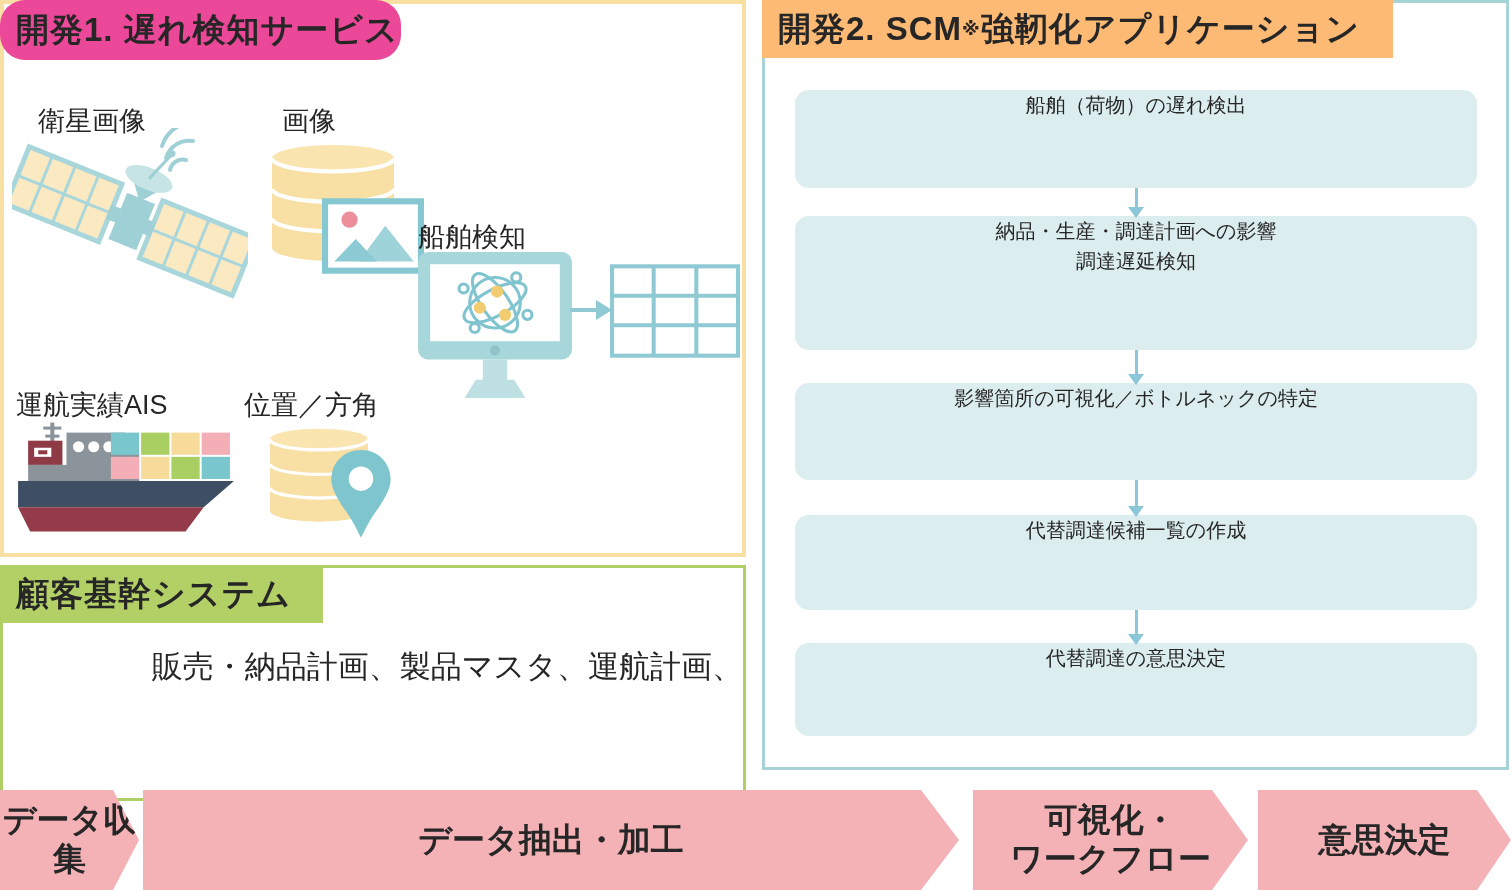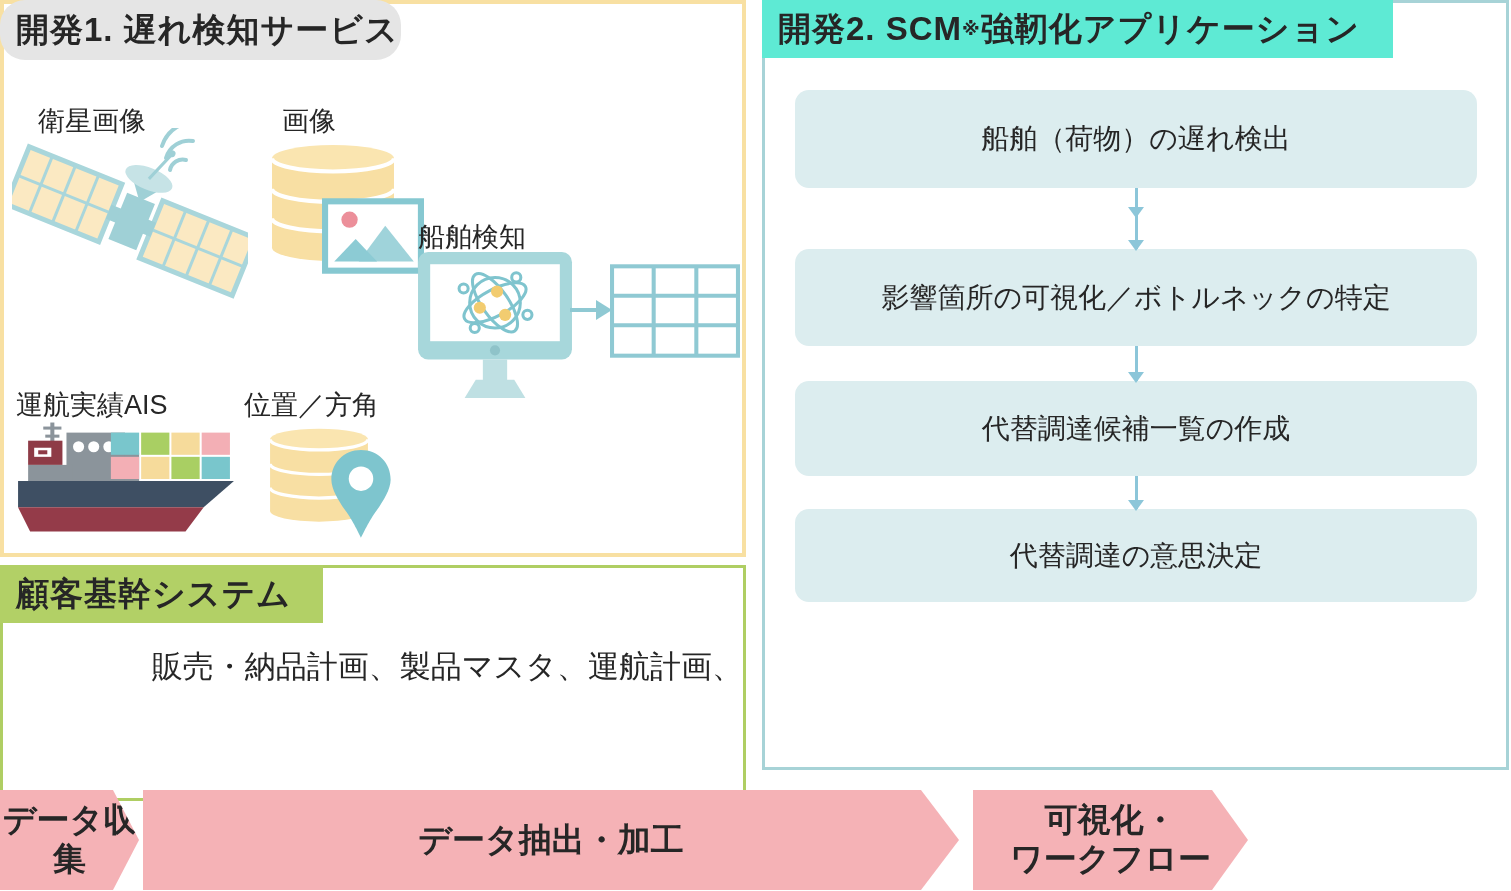--- a/index.html
+++ b/index.html
@@ -4,33 +4,33 @@
 <style>
   html,body{margin:0;padding:0;background:#ffffff;}
   body{font-family:"Liberation Sans","DejaVu Sans",sans-serif;color:#262626;}
   .stage{position:relative;width:1511px;height:891px;background:#fff;overflow:hidden;}
   .panel{position:absolute;background:#fff;box-sizing:border-box;}
   .dev1{left:0;top:0;width:746px;height:557px;border:4px solid #F8E0A2;}
   .customer{left:0;top:565px;width:746px;height:236px;border:3px solid #AFCE63;}
   .dev2{left:762px;top:0;width:747px;height:770px;border:3px solid #A7D3D7;}
   .hdr{position:absolute;display:flex;align-items:center;box-sizing:border-box;
        padding-left:16px;font-weight:bold;font-size:33px;letter-spacing:1px;white-space:nowrap;}
-  .hdr-yellow{left:-4px;top:-4px;width:401px;height:60px;background:#e5e5e5;border-radius:25px;}
+  .hdr-yellow{left:-4px;top:-4px;width:401px;height:60px;background:#ec4899;border-radius:25px;}
   .hdr-green{left:-3px;top:-3px;width:323px;height:58px;background:#B2D066;}
-  .hdr-teal{left:-3px;top:-3px;width:631px;height:58px;background:#5eead4;}
+  .hdr-teal{left:-3px;top:-3px;width:631px;height:58px;background:#fdba74;}
   .hdr sup{font-size:0.55em;vertical-align:super;}
   .lbl{position:absolute;font-size:27px;font-weight:500;white-space:nowrap;margin-top:17px;}
   .abs{position:absolute;}
   .customer-body{position:absolute;left:12px;right:0;top:76px;text-align:right;
        font-size:31px;font-weight:500;line-height:1.5;}
   .flow{position:absolute;left:30px;top:87px;width:682px;display:flex;
        flex-direction:column;align-items:center;}
   .flow-box{width:100%;flex:none;background:#DCEDEF;border-radius:14px;display:flex;
-       flex-direction:column;justify-content:center;align-items:center;text-align:center;
-       font-size:28px;font-weight:500;line-height:1.5;}
+       flex-direction:column;align-items:center;text-align:center;
+       font-size:20px;font-weight:500;line-height:1.5;}
   .varrow{flex:none;width:3px;background:#8CC6D9;position:relative;}
   .varrow::after{content:"";position:absolute;bottom:-2px;left:50%;transform:translateX(-50%);
        border-left:8px solid transparent;border-right:8px solid transparent;
        border-top:11px solid #8CC6D9;}
   .chev{position:absolute;top:790px;height:100px;background:#F5B2B6;display:flex;
        flex-direction:column;align-items:center;justify-content:center;text-align:center;
        font-size:33px;font-weight:bold;line-height:1.18;}
   .chev span{display:block;}
 </style>
 </head>
@@ -193,20 +193,24 @@
       <span>開発2. SCM</span>
         <sup>※</sup>
         <span>強靭化アプリケーション</span>
     </div>
 
     <div class="flow">
       <div class="flow-box" style="height:98px;">
         <span>船舶（荷物）の遅れ検出</span>
       </div>
       <div class="varrow" style="height:28px;"></div>
+      <div class="flow-box" style="height:134px;">
+        <span>納品・生産・調達計画への影響</span>
+        <span>調達遅延検知</span>
+      </div>
       <div class="varrow" style="height:33px;"></div>
       <div class="flow-box" style="height:97px;">
         <span>影響箇所の可視化／ボトルネックの特定</span>
       </div>
       <div class="varrow" style="height:35px;"></div>
       <div class="flow-box" style="height:95px;">
         <span>代替調達候補一覧の作成</span>
       </div>
       <div class="varrow" style="height:33px;"></div>
       <div class="flow-box" style="height:93px;">
@@ -218,14 +222,17 @@
   <div class="chev" style="left:0;width:139px;clip-path:polygon(0 0, calc(100% - 26px) 0, 100% 50%, calc(100% - 26px) 100%, 0 100%);">
     <span>データ収集</span>
   </div>
   <div class="chev" style="left:143px;width:816px;clip-path:polygon(0 0, calc(100% - 38px) 0, 100% 50%, calc(100% - 38px) 100%, 0 100%);">
     <span>データ抽出・加工</span>
   </div>
   <div class="chev" style="left:973px;width:275px;clip-path:polygon(0 0, calc(100% - 36px) 0, 100% 50%, calc(100% - 36px) 100%, 0 100%);">
     <span>可視化・</span>
     <span>ワークフロー</span>
   </div>
+  <div class="chev" style="left:1258px;width:253px;clip-path:polygon(0 0, calc(100% - 34px) 0, 100% 50%, calc(100% - 34px) 100%, 0 100%);">
+    <span>意思決定</span>
+  </div>
 
 </div>
 
 </body></html>

